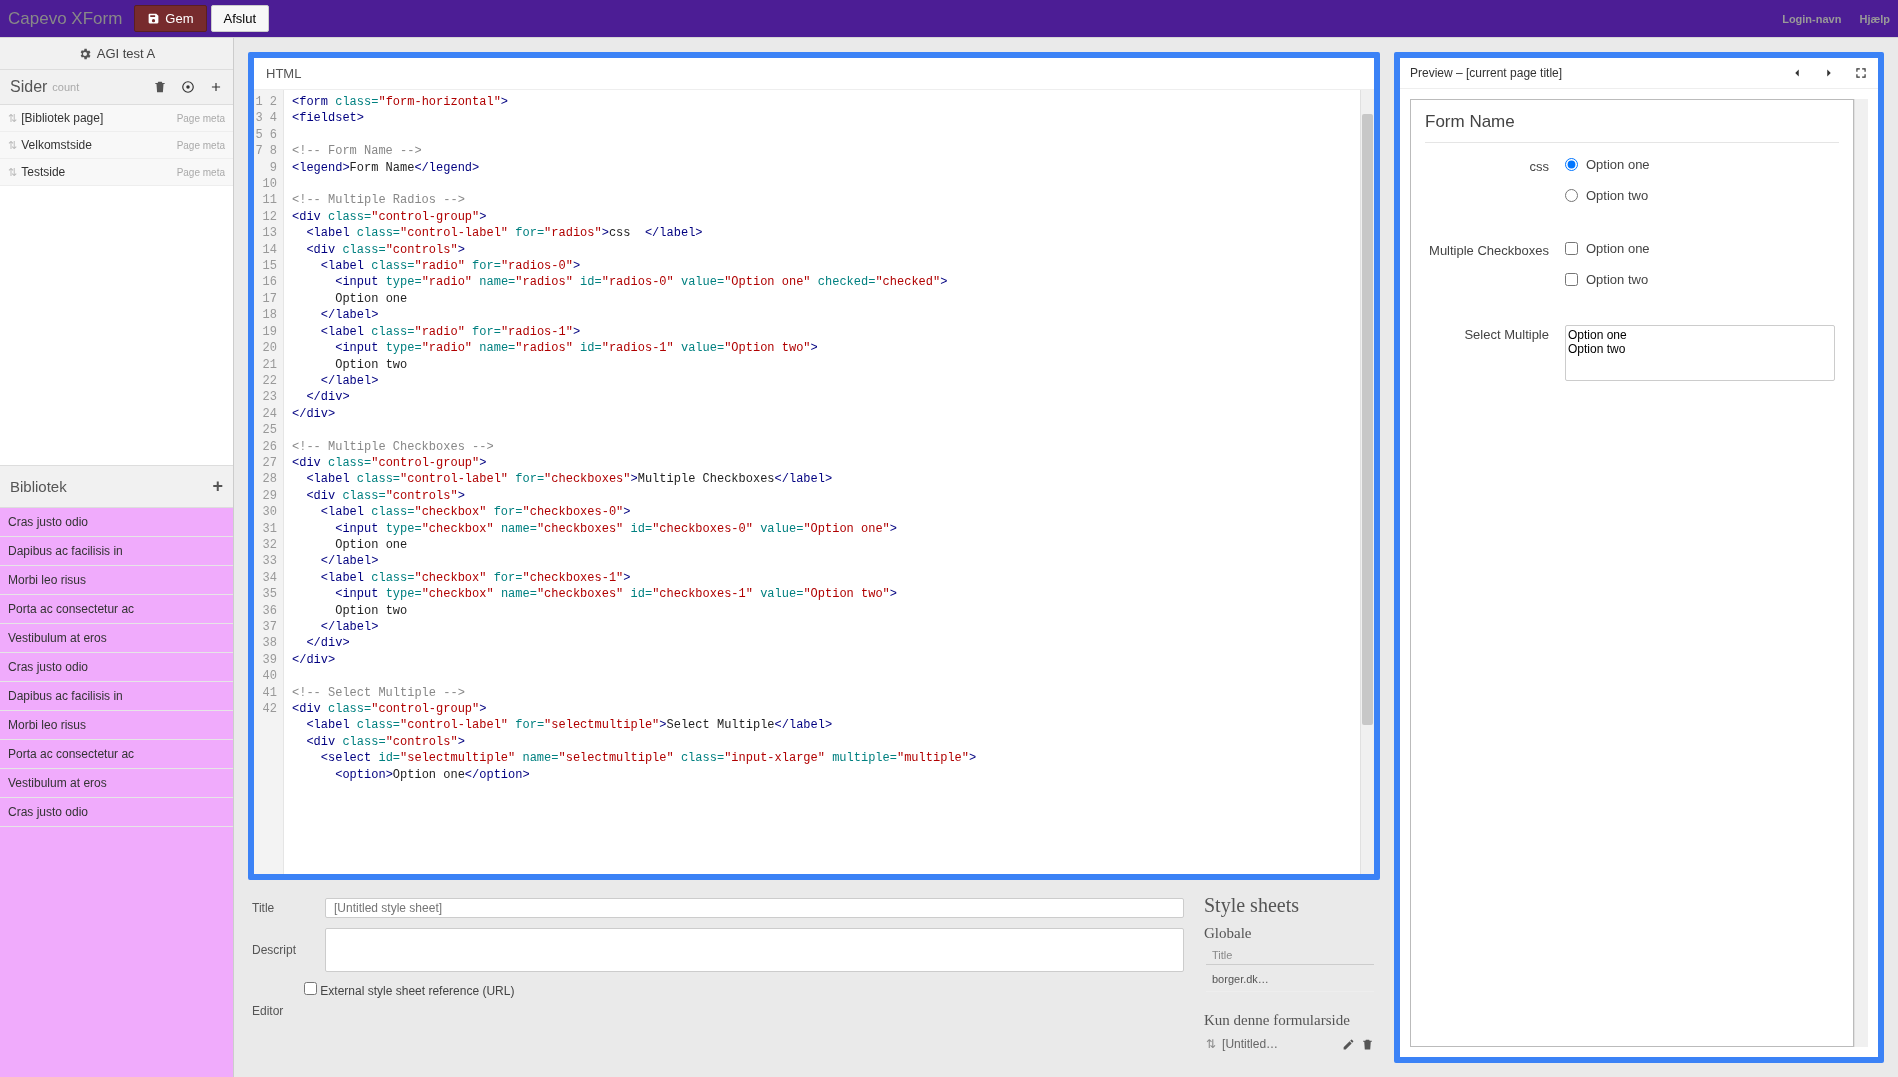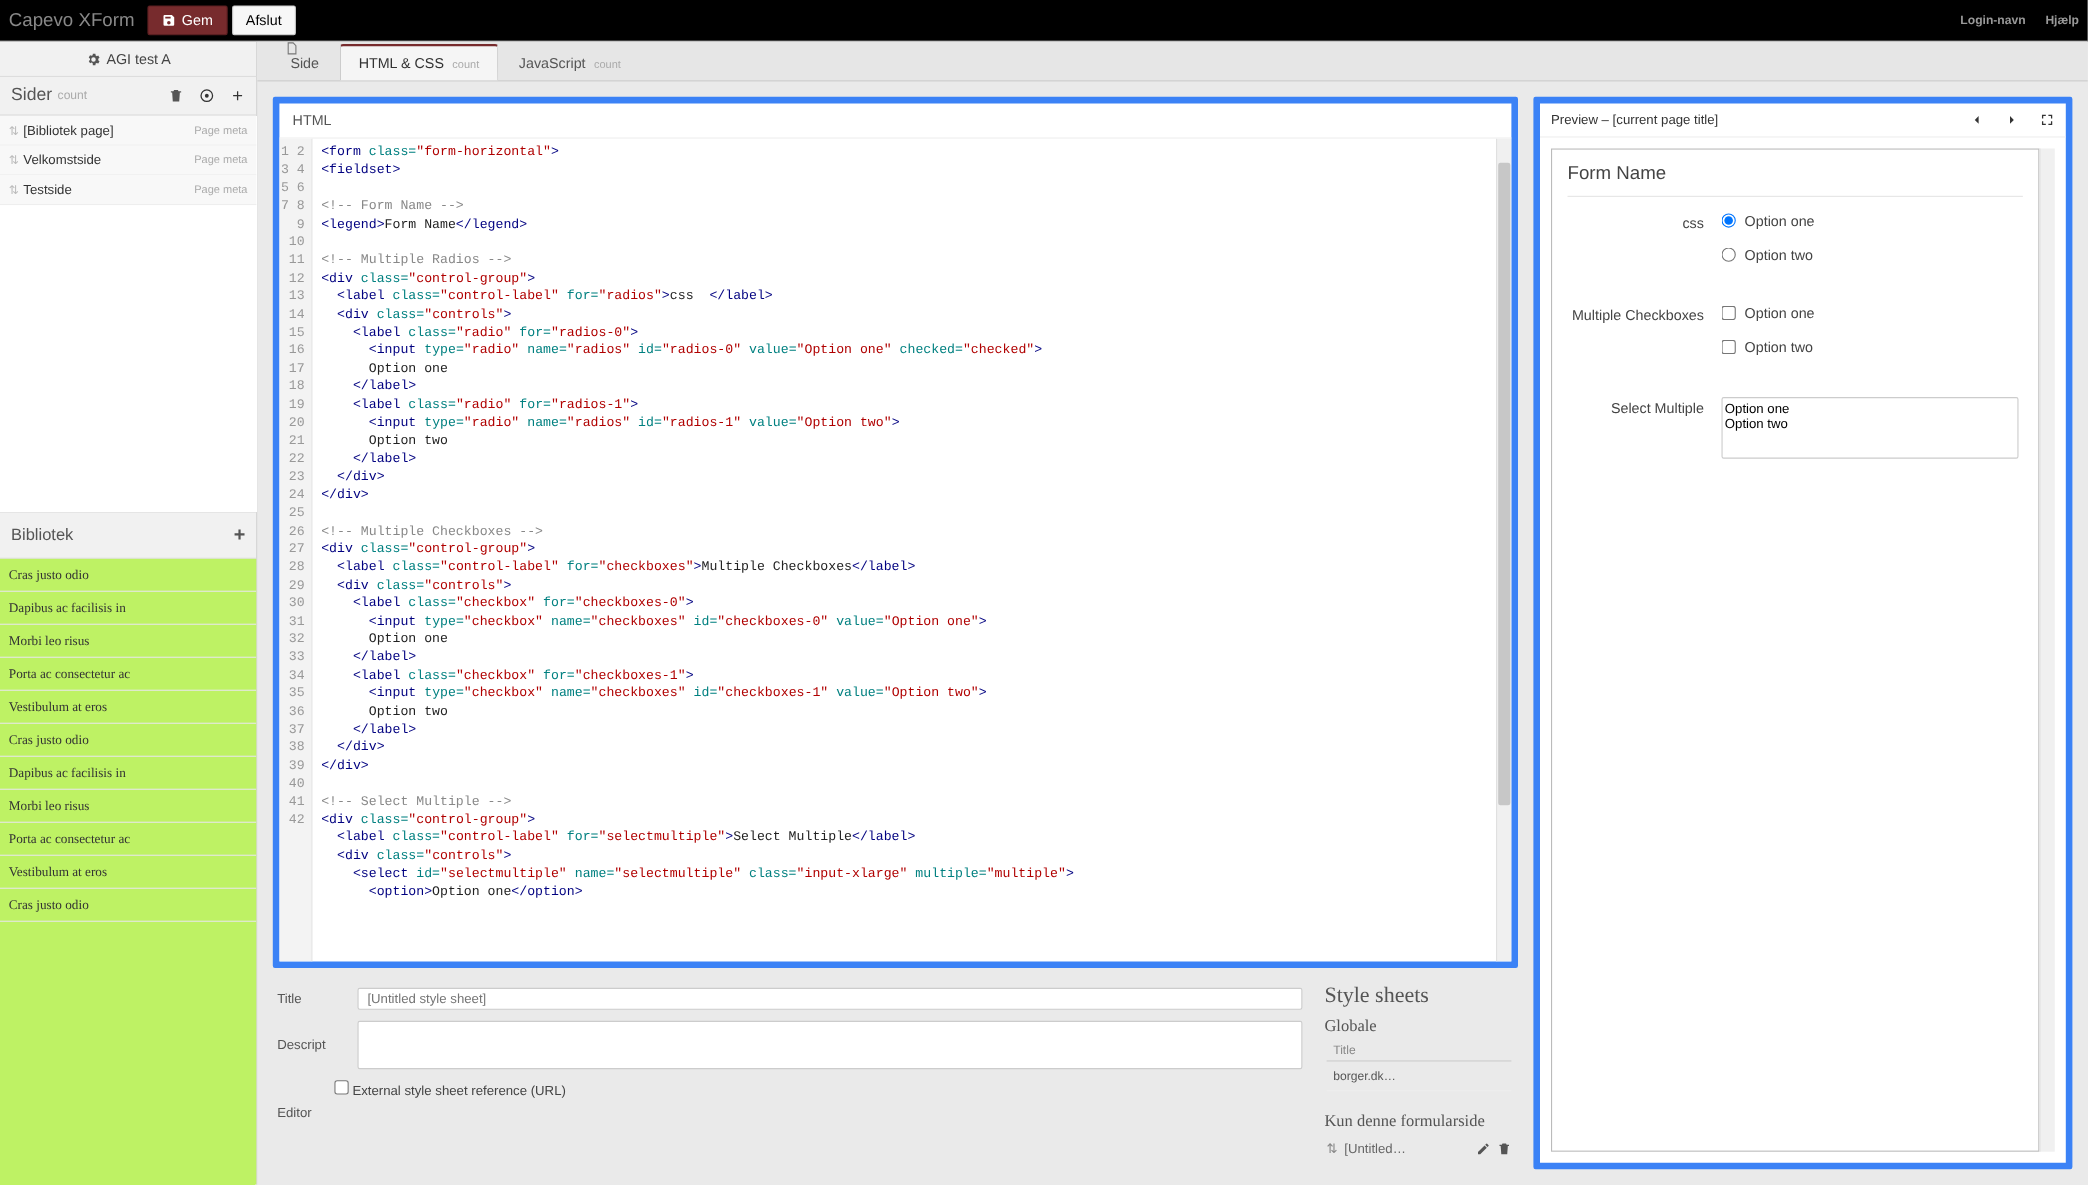--- a/index.html
+++ b/index.html
@@ -1,36 +1,36 @@
 <!DOCTYPE html>
 <html><head>
 <meta charset="utf-8">
 <style>
 * { box-sizing: border-box; margin: 0; padding: 0; }
 body { font-family: Verdana, Arial, sans-serif; font-size: 12px; color: #333; background: #eaeaea; overflow: hidden; }
-.topbar { display: flex; align-items: center; height: 38px; background: #000000; border-bottom: 1px solid #d5d5d5; padding: 0 8px; }
+.topbar { display: flex; align-items: center; height: 38px; background: #4c1d95; border-bottom: 1px solid #d5d5d5; padding: 0 8px; }
 .brand { font-size: 17px; color: #888; margin-right: 12px; }
 .btn { display: inline-flex; align-items: center; padding: 5px 12px; font-size: 13px; border: 1px solid #ccc; background: #f7f7f7; cursor: pointer; border-radius: 2px; margin-right: 4px; }
 .btn-dark { background: #772b2d; color: #fff; border-color: #5a1f21; }
 .btn-dark .icon { margin-right: 5px; }
 .top-right { margin-left: auto; display: flex; gap: 18px; color: #999; font-size: 11px; font-weight: bold; }
 .layout { display: flex; height: calc(100vh - 38px); }
 .sidebar { width: 234px; background: #f1f1f1; border-right: 1px solid #ccc; display: flex; flex-direction: column; }
 .project-row { display: flex; align-items: center; justify-content: center; padding: 8px; border-bottom: 1px solid #ddd; color: #444; font-size: 13px; }
 .project-row .icon { margin-right: 5px; }
 .pages-header { display: flex; align-items: center; padding: 8px 10px; border-bottom: 1px solid #ddd; font-size: 16px; color:#555; }
 .pages-header .count { font-size: 11px; color: #aaa; margin-left: 5px; }
 .pages-header .tools { margin-left: auto; display: flex; gap: 14px; }
 .page-list { flex: 0 0 auto; max-height: 360px; overflow-y: scroll; background:#fff; }
 .page-item { display: flex; align-items: center; padding: 6px 8px; border-bottom: 1px solid #eee; font-size: 12px; cursor: pointer; background:#f8f8f8; }
 .page-item .drag { color:#bbb; margin-right:4px; font-size:11px; }
 .page-item .meta { margin-left:auto; font-size:10px; color:#aaa; }
 .lib-header { display:flex; align-items:center; padding:10px; border-top:1px solid #ddd; border-bottom:1px solid #ddd; font-size:15px; color:#555; margin-top:auto0;}
 .lib-header .plus { margin-left:auto; font-weight:bold; font-size:18px; cursor:pointer;}
-.lib-list { flex:1; overflow-y:scroll; background:#bef264;font-family:Liberation Serif, serif;}
+.lib-list { flex:1; overflow-y:scroll; background:#f0abfc;}
 .lib-item { padding:7px 8px; border-bottom:1px solid #e6e6e6; font-size:12px; cursor:pointer;}
 .main { flex:1; display:flex; flex-direction:column; background:#eaeaea; }
 .tabs { display:flex; align-items:flex-end; height:36px; padding:0 8px; background:#e6e6e6; border-bottom:1px solid #ccc;}
 .tab { padding:8px 16px; font-size:13px; color:#555; cursor:pointer; border:1px solid transparent; border-bottom:none; border-radius:3px 3px 0 0; margin-right:2px;}
 .tab .icon { margin-right:5px; }
 .tab .count { font-size:10px; color:#aaa; margin-left:4px;}
 .tab.active { background:#f5f5f5; border-color:#ccc; border-top:2px solid #772b2d; color:#333;}
 .workarea { flex:1; display:flex; gap:14px; padding:14px; overflow:hidden; }
 .leftcol { flex:1; display:flex; flex-direction:column; gap:8px; min-width:0;}
 .panel { background:#fff; border:6px solid #3b82f6; border-radius:2px; display:flex; flex-direction:column; }
@@ -157,36 +157,20 @@
       <div class="lib-item"><span>Cras justo odio</span></div>
       <div class="lib-item"><span>Dapibus ac facilisis in</span></div>
       <div class="lib-item"><span>Morbi leo risus</span></div>
       <div class="lib-item"><span>Porta ac consectetur ac</span></div>
       <div class="lib-item"><span>Vestibulum at eros</span></div>
       <div class="lib-item"><span>Cras justo odio</span></div>
     </div>
   </div>
 
   <div class="main">
-    <div class="tabs">
-      <div class="tab">
-        <span class="icon"><svg width="12" height="12" viewBox="0 0 24 24" fill="#777">
-              <path d="M6 2h9l5 5v15H6z" fill="none" stroke="#777" stroke-width="2"></path>
-            </svg></span>
-        <span>Side</span>
-      </div>
-      <div class="tab active">
-        <span>HTML &amp; CSS</span>
-        <span class="count">count</span>
-      </div>
-      <div class="tab">
-        <span>JavaScript</span>
-        <span class="count">count</span>
-      </div>
-    </div>
 
     <div class="workarea">
       <div class="leftcol">
         <div class="panel" style="flex:1; min-height:0;">
           <div class="panel-head">
               <span>HTML</span>
             </div>
           <div class="editor-wrap">
             <div class="gutter" id="gutter">1
 2

